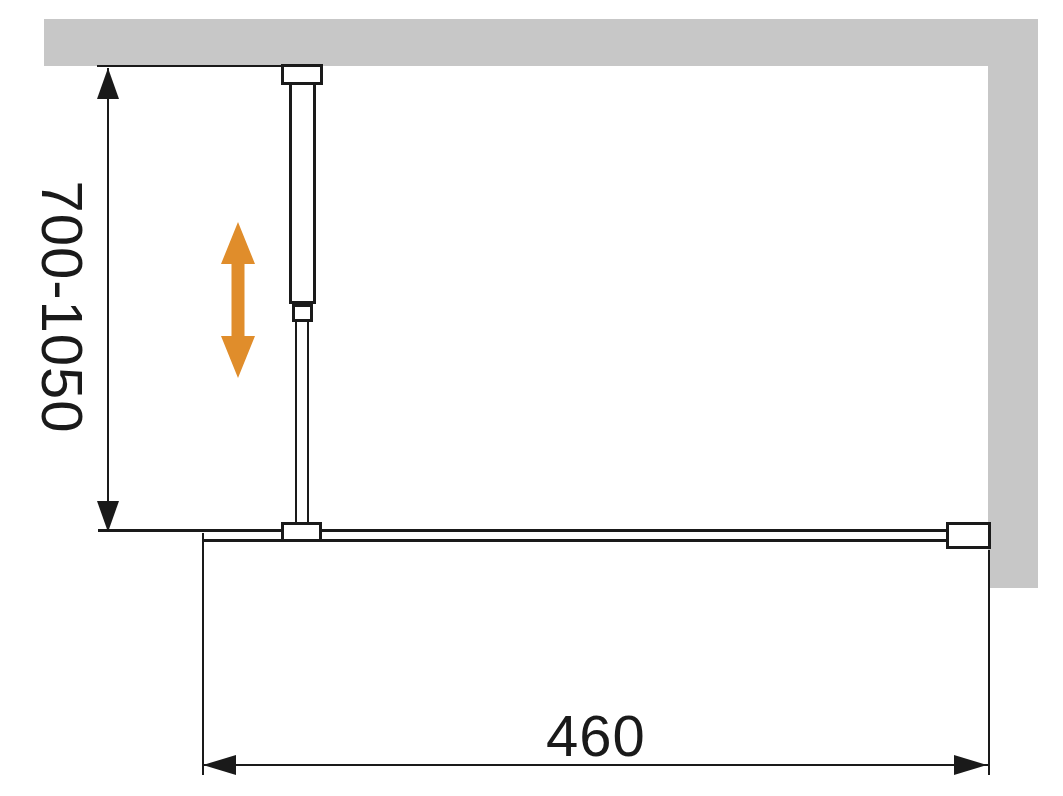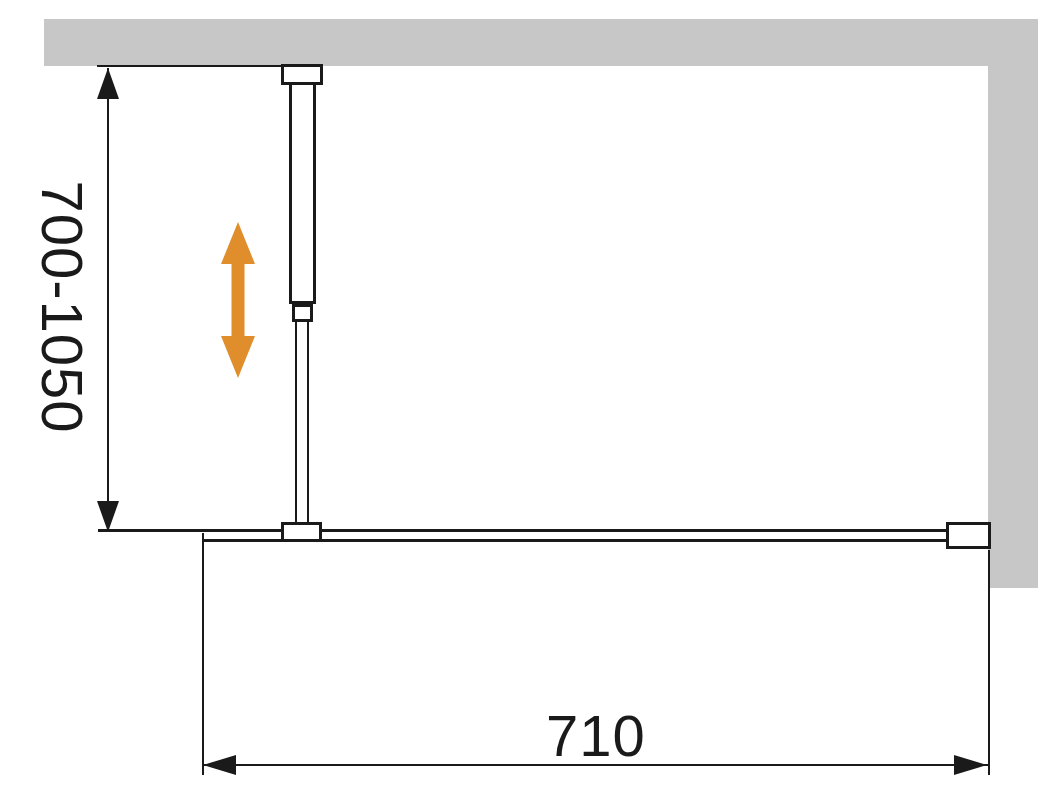--- a/index.html
+++ b/index.html
@@ -132,15 +132,15 @@
   <div class="abs fitting" id="bar-collar"></div>
   <div class="abs" id="bar-lower-tube"></div>
   <div class="abs fitting" id="glass-clamp"></div>
   <div class="abs fitting" id="bracket-wall"></div>
 
   <div class="abs line" id="ext-950-left"></div>
   <div class="abs line" id="ext-950-right"></div>
   <div class="abs line" id="dim-line-horizontal"></div>
   <div class="abs arrow" id="arrow-left"></div>
   <div class="abs arrow" id="arrow-right"></div>
-  <div class="abs dim-label" id="label-width">710</div>
+  <div class="abs dim-label" id="label-width">460</div>
 
 </div>
 
 </body></html>

